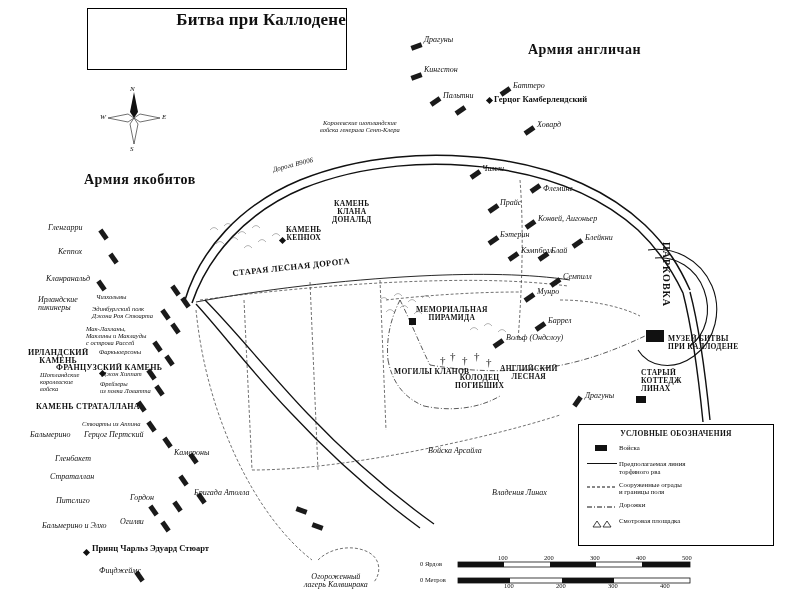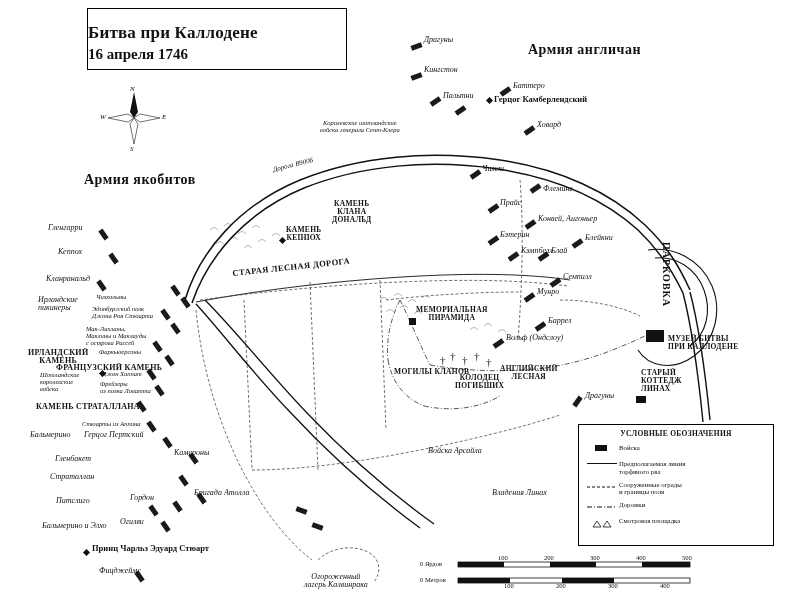--- a/index.html
+++ b/index.html
@@ -54,22 +54,22 @@
   
   #title-box {
     position: absolute;
     left: 87px;
     top: 8px;
     width: 260px;
     height: 62px;
     border: 1.5px solid #000;
     background: #fff;
     box-sizing: border-box;
-    text-align: left;
-    padding-top: 14px;
+    text-align: right;
+    padding-top: 1px;
   }
   #title-box .t1 {
     font-size: 17px;
     font-weight: bold;
     font-family: "Liberation Serif", serif;
     letter-spacing: 0.2px;
   }
   #title-box .t2 {
     font-size: 15px;
     font-weight: bold;
@@ -267,21 +267,20 @@
     <g transform="translate(134,118)">
       <path d="M0,-26 L4,-6 L0,0 L-4,-6 Z" fill="#111"></path>
       <path d="M0,26 L4,6 L0,0 L-4,6 Z" fill="#fff" stroke="#111" stroke-width="0.6"></path>
       <path d="M26,0 L6,4 L0,0 L6,-4 Z" fill="#fff" stroke="#111" stroke-width="0.6"></path>
       <path d="M-26,0 L-6,4 L0,0 L-6,-4 Z" fill="#fff" stroke="#111" stroke-width="0.6"></path>
     </g>
   </svg>
 
   <div id="title-box">
     <div class="t1">Битва при Каллодене</div>
-    <div class="t2">16 апреля 1746</div>
   </div>
 
   <div class="army-head" style="left:528px; top:42px;">Армия англичан</div>
   <div class="army-head" style="left:84px; top:172px;">Армия якобитов</div>
 
   <div class="lbl sm" style="left:130px; top:86px;">N</div>
   <div class="lbl sm" style="left:130px; top:146px;">S</div>
   <div class="lbl sm" style="left:162px; top:114px;">E</div>
   <div class="lbl sm" style="left:100px; top:114px;">W</div>
 

